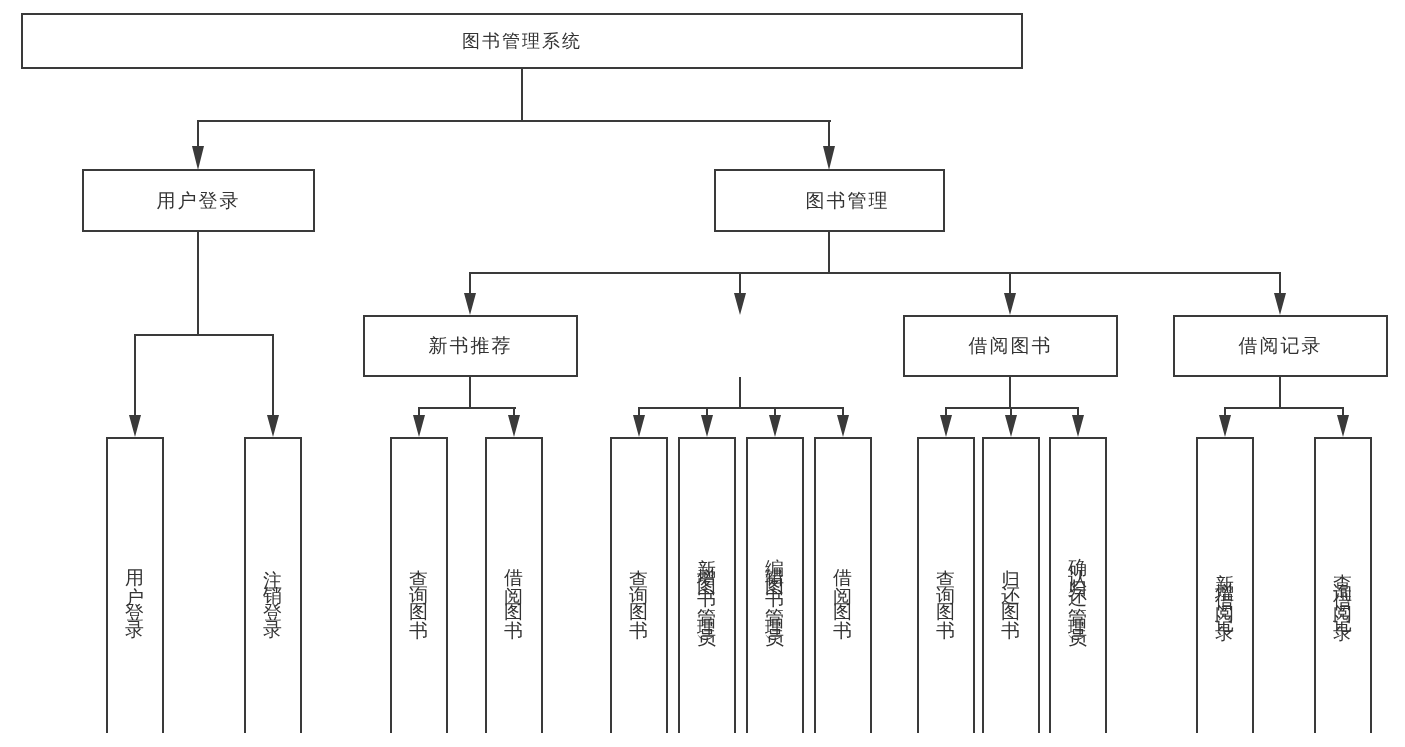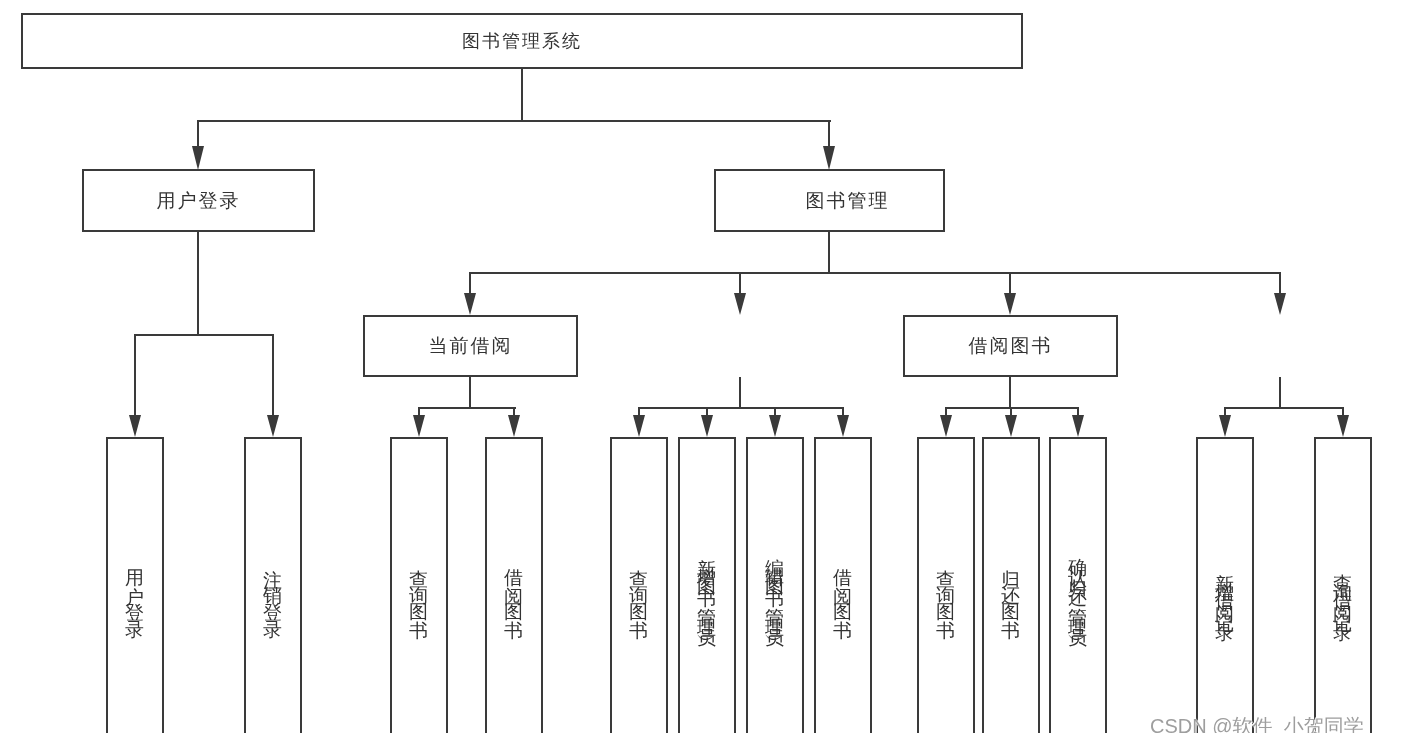--- a/index.html
+++ b/index.html
@@ -80,22 +80,23 @@
   <div class="hline" style="left:469px;top:272px;width:812px;"></div>
   <div class="vline" style="left:469px;top:272px;height:21px;"></div>
   <div class="arrow" style="left:464px;top:293px;"></div>
   <div class="vline" style="left:739px;top:272px;height:21px;"></div>
   <div class="arrow" style="left:734px;top:293px;"></div>
   <div class="vline" style="left:1009px;top:272px;height:21px;"></div>
   <div class="arrow" style="left:1004px;top:293px;"></div>
   <div class="vline" style="left:1279px;top:272px;height:21px;"></div>
   <div class="arrow" style="left:1274px;top:293px;"></div>
 
-  <div class="node h" style="left:363px;top:315px;width:215px;height:62px;">当前借阅</div>
+  <div class="node h" style="left:363px;top:315px;width:215px;height:62px;">新书推荐</div>
   <div class="node h" style="left:903px;top:315px;width:215px;height:62px;">借阅图书</div>
+  <div class="node h" style="left:1173px;top:315px;width:215px;height:62px;">借阅记录</div>
 
   <div class="vline" style="left:469px;top:377px;height:30px;"></div>
   <div class="hline" style="left:418px;top:407px;width:98px;"></div>
   <div class="vline" style="left:418px;top:407px;height:8px;"></div>
   <div class="arrow" style="left:413px;top:415px;"></div>
   <div class="vline" style="left:513px;top:407px;height:8px;"></div>
   <div class="arrow" style="left:508px;top:415px;"></div>
 
   <div class="vline" style="left:739px;top:377px;height:30px;"></div>
   <div class="hline" style="left:638px;top:407px;width:206px;"></div>
@@ -135,15 +136,14 @@
   <div class="leaf" style="left: 746px; letter-spacing: 10px;">编辑图书（管理员）</div>
   <div class="leaf" style="left: 814px; letter-spacing: 17px;">借阅图书</div>
 
   <div class="leaf" style="left: 917px; letter-spacing: 17px;">查询图书</div>
   <div class="leaf" style="left: 982px; letter-spacing: 17px;">归还图书</div>
   <div class="leaf" style="left: 1049px; letter-spacing: 10px;">确认归还（管理员）</div>
 
   <div class="leaf" style="left: 1196px; letter-spacing: 10px;">新增借阅记录</div>
   <div class="leaf" style="left: 1314px; letter-spacing: 10px;">查询借阅记录</div>
 
-  <div class="watermark">CSDN @软件_小贺同学</div>
 
 </div>
 
 </body></html>

